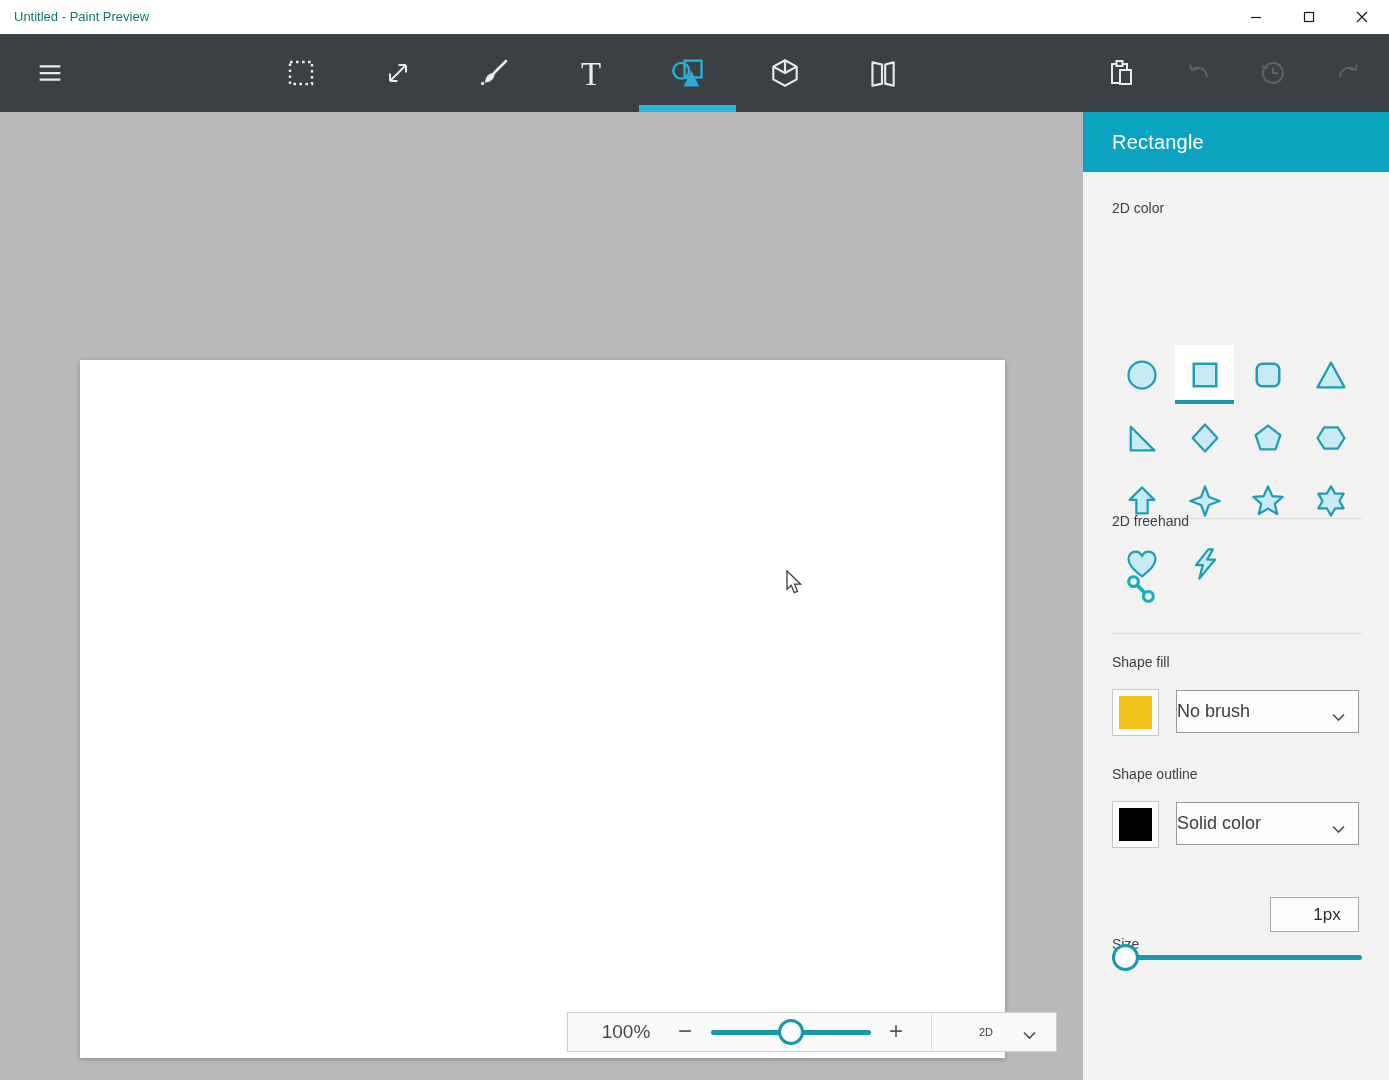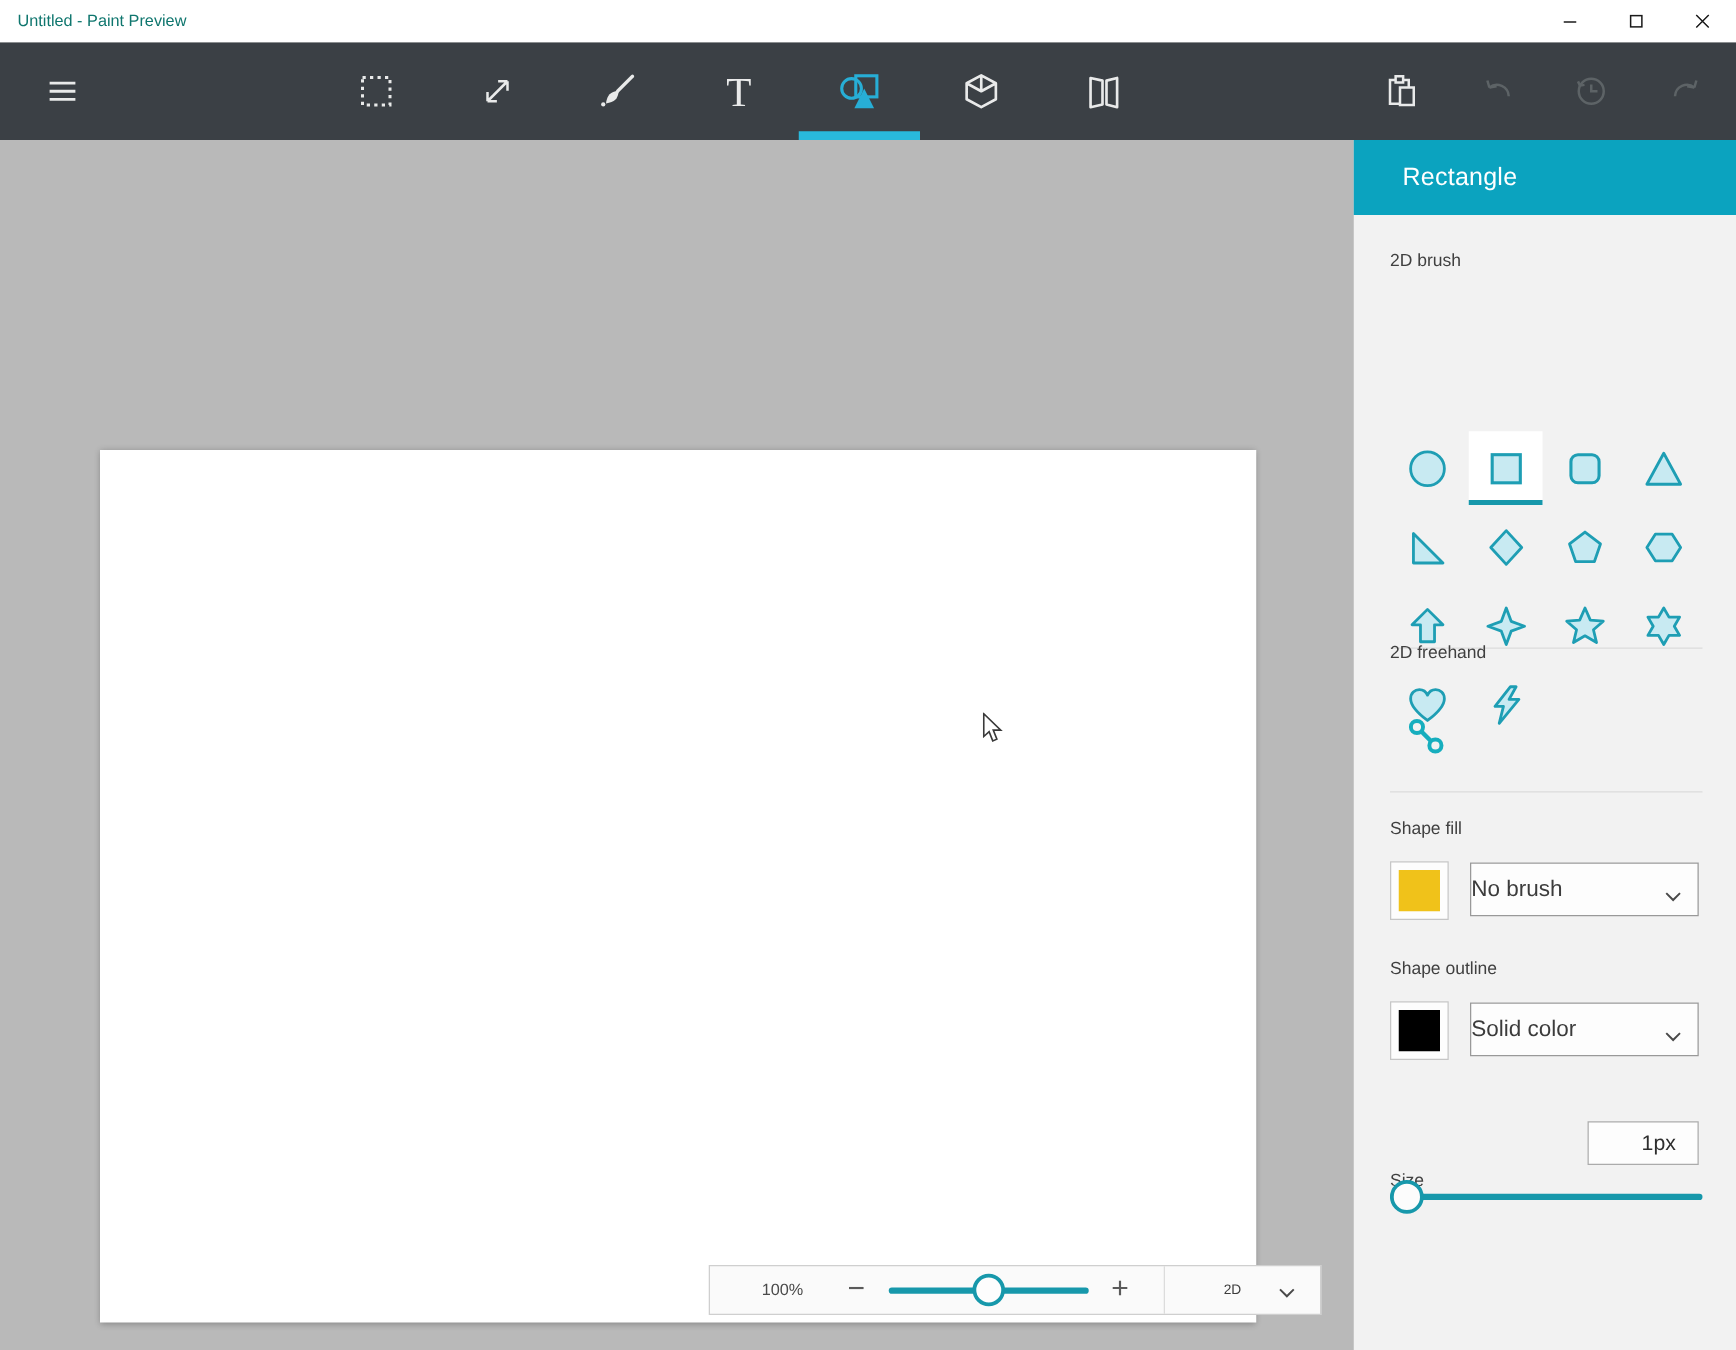--- a/index.html
+++ b/index.html
@@ -24,34 +24,34 @@
   .toolcell.disabled{color:#5d6366;}
   .tab-underline{left:639px;top:71px;width:97px;height:7px;background:#29b9dc;}
 
   
   .workspace{left:0;top:112px;width:1083px;height:968px;background:#b9b9b9;}
   .canvas{left:80px;top:248px;width:925px;height:698px;background:#ffffff;box-shadow:0 1px 5px rgba(0,0,0,0.28);}
   .cursor{left:786px;top:458px;}
 
   
   .zoombar{left:567px;top:1012px;width:490px;height:40px;background:#fafafa;border:1px solid #cfcfcf;box-sizing:border-box;}
-  .zoom-level{left:22px;top:0;width:72px;height:38px;line-height:38px;text-align:center;font-size:13px;color:#4a4a4a;}
+  .zoom-level{left:22px;top:0;width:72px;height:38px;line-height:38px;text-align:center;font-size:19px;color:#4a4a4a;}
   .zoom-minus,.zoom-plus{top:0;width:40px;height:38px;line-height:36px;text-align:center;font-size:24px;color:#5a5a5a;}
   .zoom-minus{left:97px;}
   .zoom-plus{left:308px;}
   .zoom-track{left:143px;top:17px;width:160px;height:5px;border-radius:3px;background:#1798ab;}
   .zoom-thumb{left:210px;top:6px;width:20px;height:20px;border-radius:50%;background:#fdfdfd;border:3px solid #1798ab;box-sizing:content-box;}
   .zoom-divider{left:363px;top:0px;width:1px;height:38px;background:#dcdcdc;}
   .zoom-mode{left:385px;top:0;width:66px;height:38px;line-height:38px;text-align:center;font-size:11px;color:#3c3c3c;}
   .zoom-chevron{left:455px;top:13px;color:#4a4a4a;}
 
   
   .panel{left:1083px;top:112px;width:306px;height:968px;background:#f2f2f2;}
   .panel-header{left:0;top:0;width:306px;height:60px;background:#0ba3bf;color:#fff;
-    font-size:20px;font-weight:300;line-height:60px;padding-left:39px;box-sizing:border-box;letter-spacing:.2px;}
+    font-size:20px;font-weight:300;line-height:60px;padding-left:29px;box-sizing:border-box;letter-spacing:.2px;}
   .sec-label{left:29px;width:240px;height:18px;font-size:14px;color:#404040;}
   .divider{left:29px;width:250px;height:1px;background:#dcdcdc;}
 
   .shape-grid{left:27px;top:231px;width:252px;height:252px;display:grid;
     grid-template-columns:repeat(4,63px);grid-template-rows:repeat(4,63px);}
   .shape-tile{width:59px;height:59px;margin:2px;display:flex;align-items:center;justify-content:center;box-sizing:border-box;}
   .shape-tile.selected{background:#ffffff;border-bottom:4px solid #1798ab;padding-top:4px;}
   .shape-tile svg{display:block;}
 
   .freehand-tile{left:31px;top:449px;width:56px;height:56px;display:flex;align-items:center;justify-content:center;}
@@ -200,21 +200,21 @@
       <svg width="13" height="9" viewBox="0 0 13 9">
           <path d="M1 1.5 L6.5 7 L12 1.5" fill="none" stroke="currentColor" stroke-width="1.6"></path>
         </svg>
     </div>
   </div>
 </div>
 
 <div class="abs panel">
   <div class="abs panel-header">Rectangle</div>
 
-  <div class="abs sec-label" style="top:88px;">2D brush</div>
+  <div class="abs sec-label" style="top:88px;">2D color</div>
 
   <div class="abs shape-grid">
     <div class="shape-tile">
       <svg width="36" height="36" viewBox="0 0 32 32">
           <circle cx="16" cy="16" r="12" fill="#c8eaf2" stroke="#1e9eb4" stroke-width="2"></circle>
         </svg>
     </div>
     <div class="shape-tile selected">
       <svg width="36" height="36" viewBox="0 0 32 32">
           <rect x="6" y="6" width="20" height="20" fill="#c8eaf2" stroke="#1e9eb4" stroke-width="2.2"></rect>

